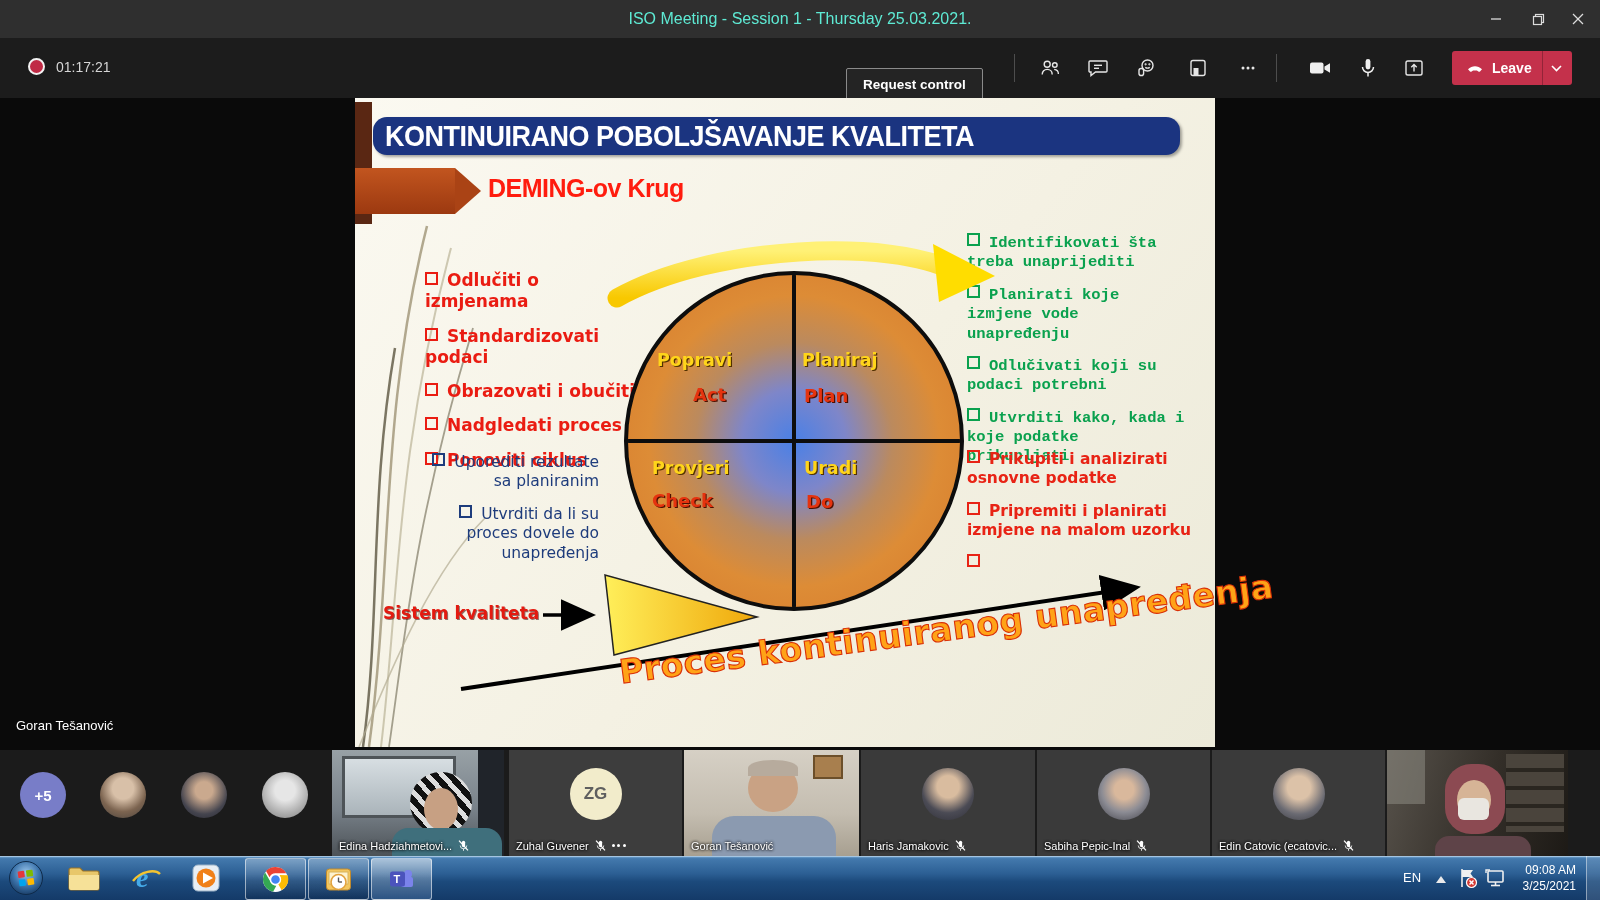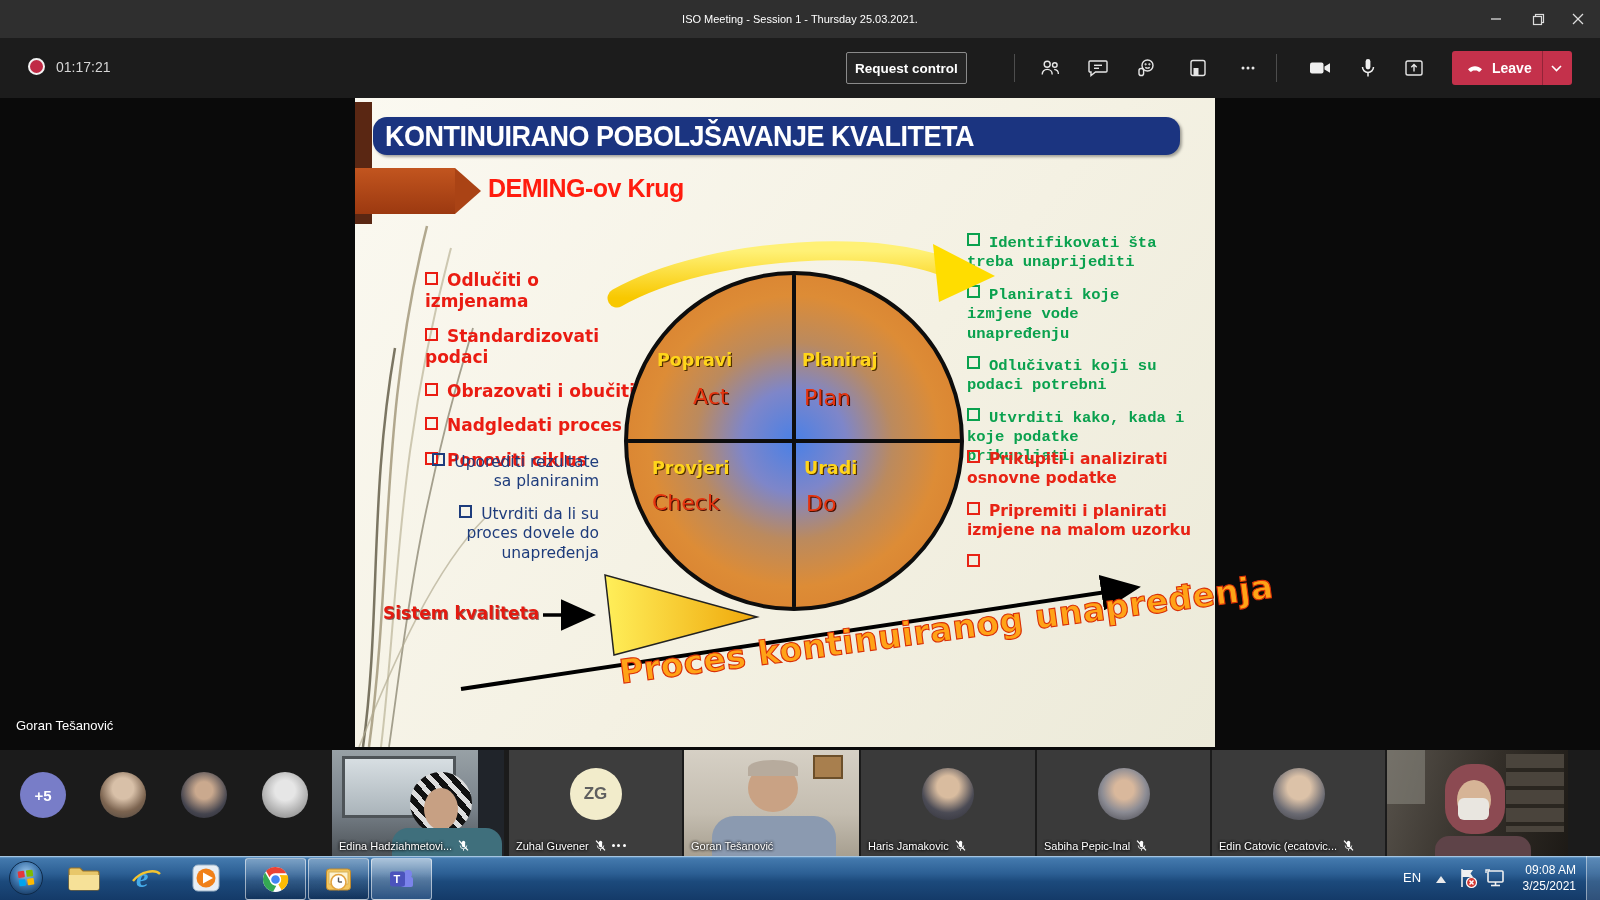--- a/index.html
+++ b/index.html
@@ -3,30 +3,30 @@
 <meta charset="utf-8">
 <style>
   html,body{margin:0;padding:0;background:#000;}
   #app{position:relative;width:1600px;height:900px;overflow:hidden;background:#0a0a0a;
        font-family:"Liberation Sans",sans-serif;-webkit-font-smoothing:antialiased;}
   .abs{position:absolute;}
 
   
   #titlebar{position:absolute;left:0;top:0;width:1600px;height:38px;background:#2f2f2f;}
   #win-title{position:absolute;left:0;top:0;width:100%;height:38px;line-height:38px;
-             text-align:center;color:#ffffff;font-size:11px;}
+             text-align:center;color:#5eead4;font-size:16px;}
   .winbtn{position:absolute;top:0;width:40px;height:38px;display:flex;align-items:center;justify-content:center;}
   .winbtn svg{display:block;}
 
   
   #toolbar{position:absolute;left:0;top:38px;width:1600px;height:60px;background:#1c1c1c;}
   #rec-dot{position:absolute;left:28px;top:20px;width:13px;height:13px;border-radius:50%;
            background:#c02a45;border:2.5px solid #f2f2f2;box-shadow:0 0 0 2px #1c1c1c;}
   #rec-timer{position:absolute;left:56px;top:21px;color:#d6d6d6;font-size:14px;}
-  #request-control{position:absolute;left:846px;top:14px;height:32px;padding:0 8px;
+  #request-control{position:absolute;left:846px;top:30px;height:32px;padding:0 16px;
            background:#242424;border:1px solid #8a8a8a;color:#fff;font-size:13.5px;font-weight:bold;
            display:flex;align-items:center;border-radius:2px;}
   .tb-sep{position:absolute;top:16px;width:1px;height:28px;background:#4d4d4d;}
   .tb-icon{position:absolute;top:14px;width:36px;height:32px;display:flex;align-items:center;justify-content:center;}
   .tb-icon svg{display:block;}
   #leave-btn{position:absolute;left:1452px;top:13px;width:120px;height:34px;background:#c4314b;
            border-radius:3px;display:flex;align-items:center;color:#fff;font-size:14px;font-weight:bold;}
   #leave-main{display:flex;align-items:center;gap:8px;padding:0 10px 0 14px;height:100%;}
   #leave-chevron{width:28px;height:100%;display:flex;align-items:center;justify-content:center;
            border-left:1px solid rgba(0,0,0,.25);}
@@ -58,21 +58,21 @@
   #list-left-blue{left:76px;top:355px;width:168px;color:#1e3c7c;font-weight:normal;font-size:15.5px;text-align:right;}
   #list-right-green{left:612px;top:136px;width:220px;color:#0aa14e;font-weight:bold;font-size:15.5px;font-family:Liberation Mono, monospace;}
   #list-right-red{left:612px;top:352px;width:224px;color:#e82315;font-weight:bold;font-size:15.5px;}
 
   #pdca-circle{position:absolute;left:269px;top:173px;width:332px;height:332px;border-radius:50%;
          border:4px solid #0d0d0d;overflow:hidden;
          background:radial-gradient(circle at 50% 50%,#4a80e6 0%,#7e86c9 22%,#bb8a5e 42%,#dd8c36 62%,#d5772a 100%);}
   #pdca-vline{position:absolute;left:50%;top:0;width:4px;height:100%;margin-left:-2px;background:#0d0d0d;}
   #pdca-hline{position:absolute;top:50%;left:0;height:4px;width:100%;margin-top:-2px;background:#0d0d0d;}
   .qlab{position:absolute;font-weight:bold;font-size:17.5px;color:#ffd51a;text-shadow:1.2px 1.2px 0 #533200;}
-  .qlab-en{position:absolute;font-weight:normal;font-size:22px;color:#e5330f;text-shadow:1.2px 1.2px 0 #4d1000;}
+  .qlab-en{position:absolute;font-weight:bold;font-size:18px;color:#e5330f;text-shadow:1.2px 1.2px 0 #4d1000;}
 
   #sistem-label{position:absolute;left:28px;top:505px;color:#e31a10;font-weight:bold;font-size:17px;
          text-shadow:1px 1px 0 rgba(60,0,0,.55);}
   #proces-label{position:absolute;left:262px;top:518px;width:560px;text-align:center;
          transform:rotate(-7.5deg);font-weight:bold;font-size:33px;color:#ffa317;
          -webkit-text-stroke:1.1px #d92f07;letter-spacing:.5px;white-space:nowrap;}
   #slide-shapes,#grass{position:absolute;left:0;top:0;pointer-events:none;}
 
   
   #filmstrip{position:absolute;left:0;top:750px;width:1600px;height:106px;background:#1b1b1b;}

